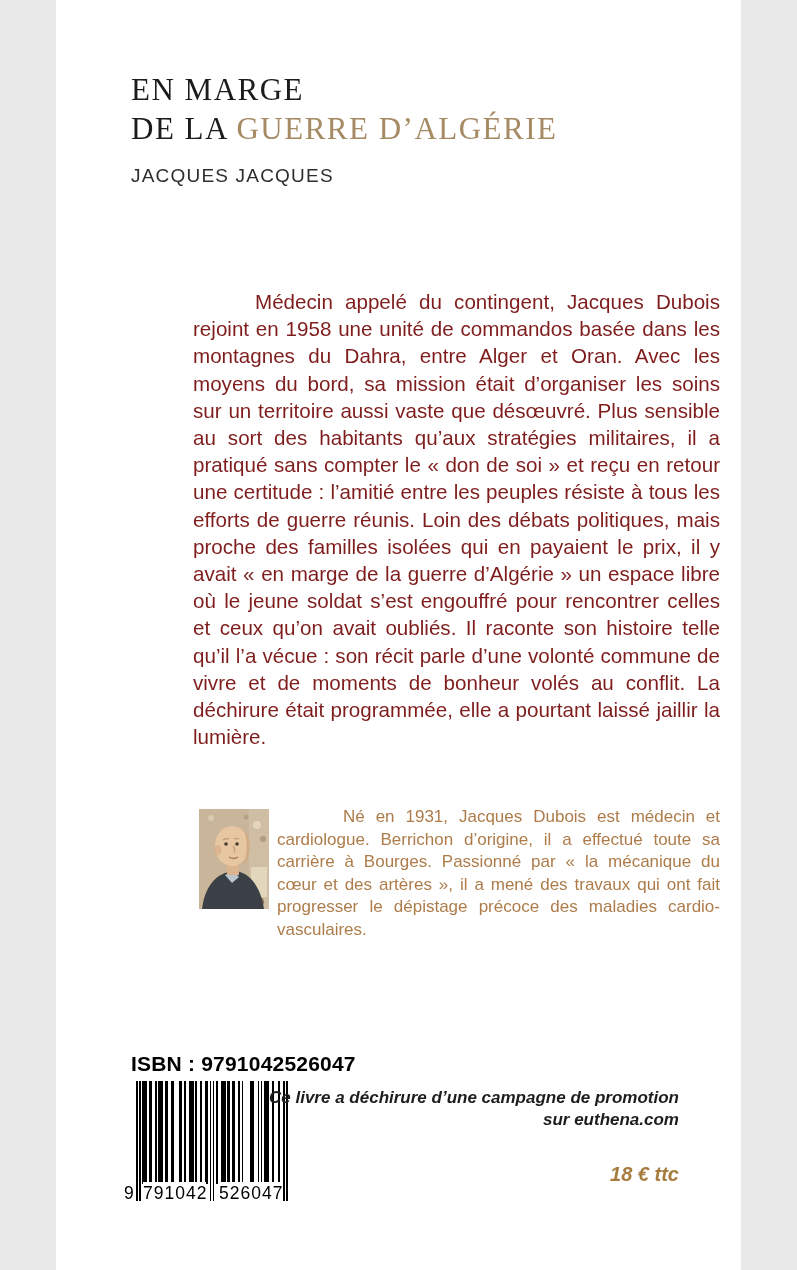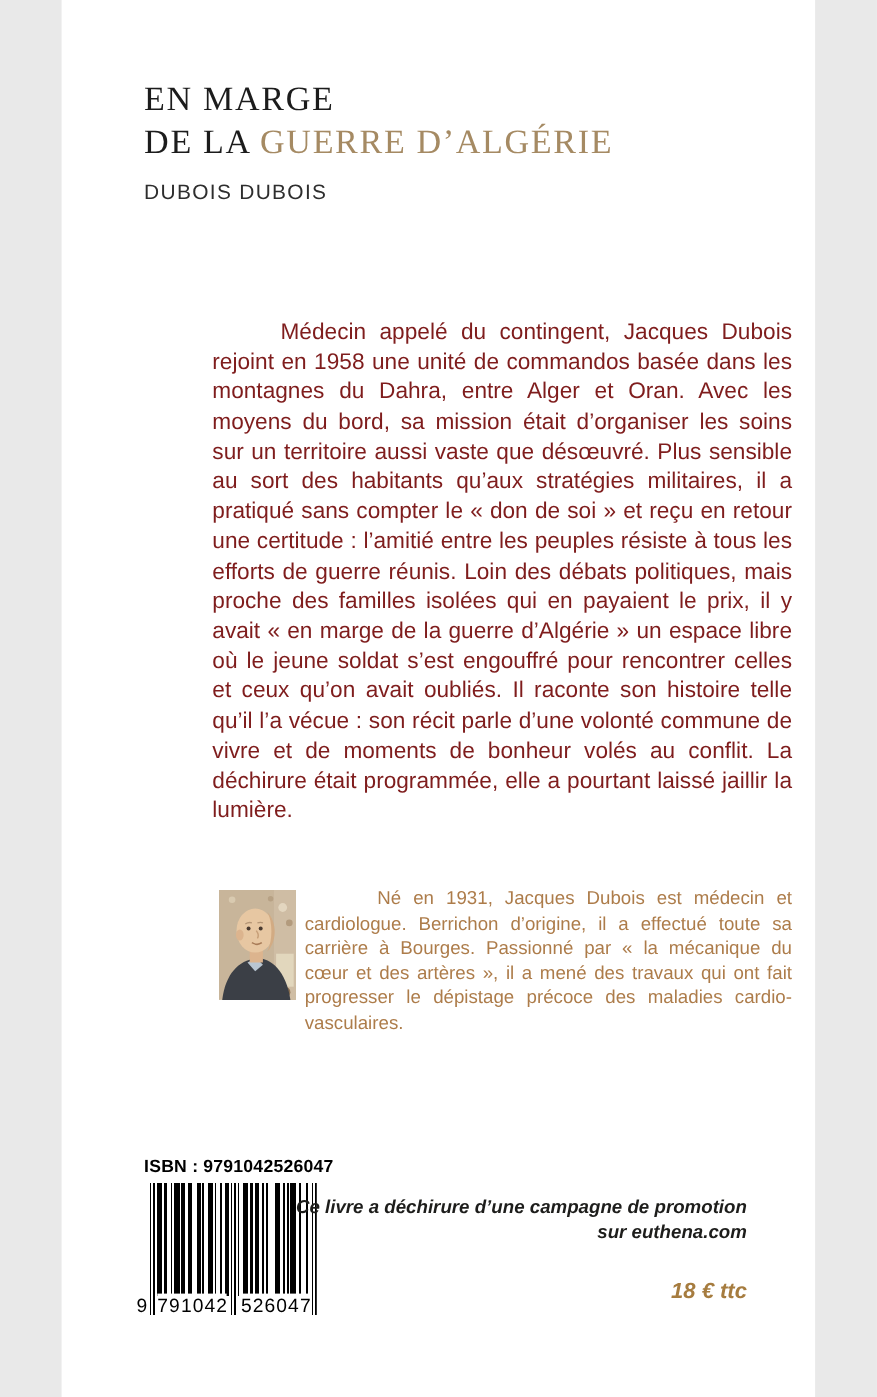--- a/index.html
+++ b/index.html
@@ -78,21 +78,21 @@
   }
 
   
   .isbn-block {
     position: absolute;
     left: 75px;
     top: 1052px;
     width: 200px;
   }
   .isbn-label {
-    font-size: 16px;
+    font-size: 21px;
     font-weight: 600;
     letter-spacing: 0.2px;
     color: #000;
     margin-bottom: 5px;
     white-space: nowrap;
   }
   .barcode {
     position: relative;
     margin-left: 5px;
     width: 152px;
@@ -140,21 +140,21 @@
 </head>
 <body>
 
 <div class="cover" style="--title-gold: #a58a63; --bio-text: #ad7c4a; --footer-accent: #a67c3f; --body-text: #1d1d1b;">
 
   <div class="title-block">
     <div class="title-line">EN MARGE</div>
     <div class="title-line"><span>DE LA </span><span class="title-gold">GUERRE D’ALGÉRIE</span></div>
   </div>
 
-  <div class="author-name">DUBOIS DUBOIS</div>
+  <div class="author-name">JACQUES JACQUES</div>
 
   <p class="synopsis">Médecin appelé du contingent, Jacques Dubois rejoint en 1958 une unité de commandos basée dans les montagnes du Dahra, entre Alger et Oran. Avec les moyens du bord, sa mission était d’organiser les soins sur un territoire aussi vaste que désœuvré. Plus sensible au sort des habitants qu’aux stratégies militaires, il a pratiqué sans compter le « don de soi » et reçu en retour une certitude : l’amitié entre les peuples résiste à tous les efforts de guerre réunis. Loin des débats politiques, mais proche des familles isolées qui en payaient le prix, il y avait « en marge de la guerre d’Algérie » un espace libre où le jeune soldat s’est engouffré pour rencontrer celles et ceux qu’on avait oubliés. Il raconte son histoire telle qu’il l’a vécue : son récit parle d’une volonté commune de vivre et de moments de bonheur volés au conflit. La déchirure était programmée, elle a pourtant laissé jaillir la lumière.</p>
 
   <div class="bio-section">
     <div class="bio-photo">
       <svg viewBox="0 0 70 100" width="70" height="100" xmlns="http://www.w3.org/2000/svg">
         <rect width="70" height="100" fill="#c8b59a"></rect>
         <rect x="50" width="20" height="100" fill="#cfbda4"></rect>
         <circle cx="58" cy="16" r="4" fill="#e6dbc4" opacity="0.85"></circle>
         <circle cx="64" cy="30" r="3" fill="#b39b7d"></circle>

